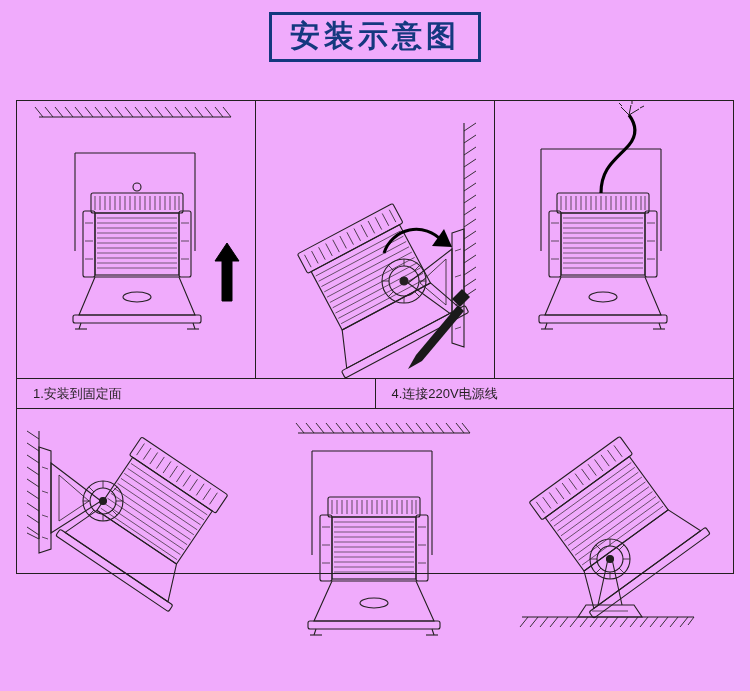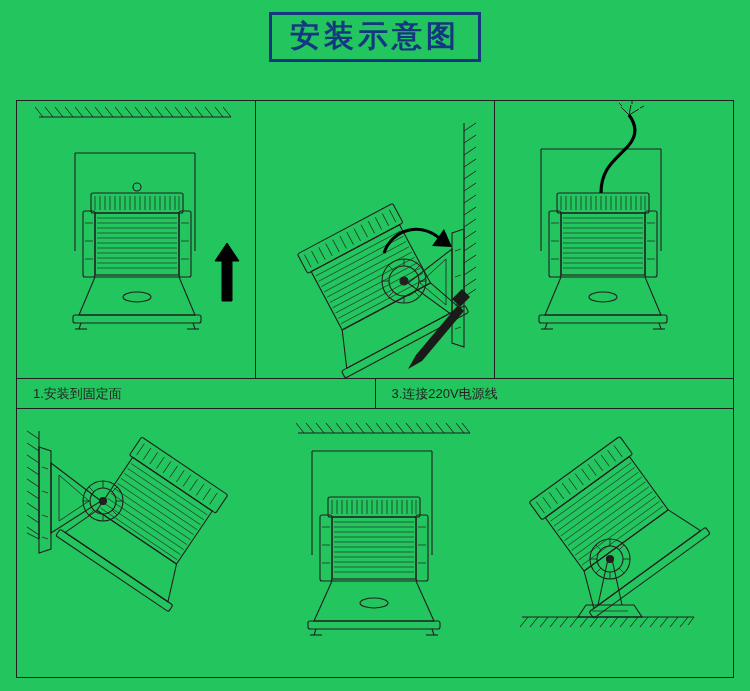--- a/index.html
+++ b/index.html
@@ -11,21 +11,21 @@
     width: 750px;
     height: 691px;
     font-family: "Liberation Sans", "DejaVu Sans", sans-serif;
     position: relative;
     overflow: hidden;
   }
   .page {
     position: relative;
     width: 750px;
     height: 691px;
-    background: #22c55e;
+    background: #f0abfc;
   }
   
   .title-wrap {
     position: absolute;
     top: 12px;
     left: 0;
     width: 750px;
     display: flex;
     justify-content: center;
     align-items: center;
@@ -42,21 +42,21 @@
     color: #14387f;
     line-height: 1;
     white-space: nowrap;
   }
   
   .grid {
     position: absolute;
     left: 16px;
     top: 100px;
     width: 718px;
-    height: 578px;
+    height: 474px;
     border: 1.5px solid #231f20;
     box-sizing: border-box;
   }
   .row-top {
     display: flex;
     height: 278px;
     border-bottom: 1.5px solid #231f20;
     box-sizing: border-box;
   }
   .row-caption {
@@ -378,21 +378,21 @@
             <line x1="127" y1="5" x2="124" y2="2"></line>
             <line x1="137" y1="3" x2="137" y2="0"></line>
             <line x1="145" y1="7" x2="149" y2="5"></line>
           </g>
         </svg>
       </div>
     </div>
 
     <div class="row-caption">
       <div class="caption-cell">1.安装到固定面</div>
-      <div class="caption-cell">3.连接220V电源线</div>
+      <div class="caption-cell">4.连接220V电源线</div>
     </div>
 
     <div class="row-bottom">
 
       <div class="cell" style="border-left:none">
         <svg class="fig" width="238" height="264" viewBox="0 0 238 264">
           <g stroke="#231f20" fill="none" stroke-width="1.1">
 
             <line x1="22" y1="22" x2="22" y2="130"></line>
             <g stroke-width="0.9">

